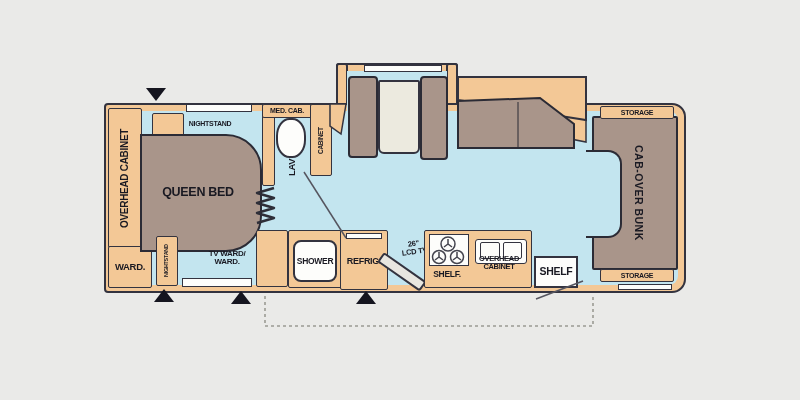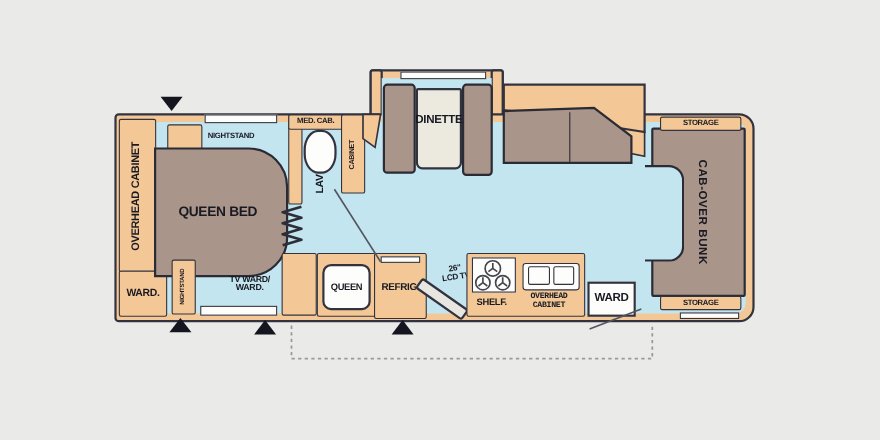--- a/index.html
+++ b/index.html
@@ -66,46 +66,45 @@
   <div class="lbl" style="left:262px;top:104px;width:50px;height:14px;font-size:7px;">MED. CAB.</div>
 
   <div class="abs white" style="left:276px;top:118px;width:30px;height:40px;border-width:2px;border-radius:45%;"></div>
   <div class="lbl vup" style="left:284px;top:150px;width:16px;height:34px;font-size:9.5px;">LAV</div>
 
   <div class="abs cab" style="left:310px;top:104px;width:22px;height:72px;"></div>
   <div class="lbl vup" style="left:310px;top:108px;width:22px;height:66px;font-size:6.5px;">CABINET</div>
 
   <div class="abs cab" style="left:288px;top:230px;width:54px;height:58px;"></div>
   <div class="abs white" style="left:293px;top:240px;width:44px;height:42px;border-width:2px;border-radius:8px;"></div>
-  <div class="lbl" style="left:293px;top:240px;width:44px;height:42px;font-size:8.5px;">QUEEN</div>
+  <div class="lbl" style="left:293px;top:240px;width:44px;height:42px;font-size:8.5px;">SHOWER</div>
 
   <div class="abs cab" style="left:340px;top:230px;width:48px;height:60px;"></div>
   <div class="abs white" style="left:346px;top:233px;width:36px;height:6px;border-width:1px;"></div>
   <div class="lbl" style="left:340px;top:252px;width:48px;height:20px;font-size:9px;">REFRIG.</div>
 
   <div class="abs white" style="left:384px;top:252px;width:52px;height:12px;background:#e8e6e0;transform:rotate(35deg);transform-origin:left top;border-width:2px;border-radius:3px;"></div>
   <div class="lbl" style="left:392px;top:236px;width:44px;height:24px;font-size:7.5px;transform:rotate(-8deg);">26"
 LCD TV</div>
 
   <div class="abs cab" style="left:424px;top:230px;width:108px;height:58px;"></div>
   <div class="abs white" style="left:429px;top:234px;width:40px;height:32px;"></div>
   <div class="abs white" style="left:475px;top:239px;width:52px;height:25px;border-radius:3px;"></div>
   <div class="abs white" style="left:480px;top:242px;width:20px;height:17px;border-width:1.5px;border-radius:2px;"></div>
   <div class="abs white" style="left:503px;top:242px;width:19px;height:17px;border-width:1.5px;border-radius:2px;"></div>
   <div class="lbl" style="left:424px;top:266px;width:46px;height:16px;font-size:8.5px;">SHELF.</div>
-  <div class="lbl" style="left:470px;top:264px;width:58px;height:22px;font-size:7.5px;font-family:Liberation Mono, monospace;">OVERHEAD
+  <div class="lbl" style="left:470px;top:252px;width:58px;height:22px;font-size:7.5px;">OVERHEAD
 CABINET</div>
 
   <div class="abs white" style="left:534px;top:256px;width:44px;height:32px;border-width:2px;"></div>
-  <div class="lbl" style="left:534px;top:256px;width:44px;height:32px;font-size:10.5px;">WARD</div>
+  <div class="lbl" style="left:534px;top:256px;width:44px;height:32px;font-size:10.5px;">SHELF</div>
 
   <div class="abs soft" style="left:348px;top:76px;width:30px;height:82px;border-radius:4px;"></div>
   <div class="abs soft" style="left:420px;top:76px;width:28px;height:84px;border-radius:4px;"></div>
   <div class="abs" style="left:378px;top:80px;width:42px;height:74px;background:#eceadf;border:2px solid #33333f;border-radius:2px 2px 6px 6px;"></div>
-  <div class="lbl" style="left:352px;top:102px;width:94px;height:16px;font-size:10.5px;">DINETTE</div>
 
   <div class="lbl" style="left:462px;top:78px;width:120px;height:16px;font-size:9.5px;transform:rotate(4deg);">OVERHEAD CABINET</div>
   <div class="lbl" style="left:460px;top:110px;width:110px;height:18px;font-size:11px;transform:rotate(3deg);">J-STEEL™ SOFA</div>
 
   <div class="abs soft" style="left:592px;top:116px;width:86px;height:154px;border-radius:2px;"></div>
   <div class="abs floor" style="left:586px;top:150px;width:36px;height:88px;border:2px solid #2b2b35;border-left:none;border-radius:0 14px 14px 0;"></div>
   <div class="lbl vlab" style="left:626px;top:120px;width:24px;height:146px;font-size:10.5px;letter-spacing:0.5px;">CAB-OVER BUNK</div>
 
   <div class="abs cab" style="left:600px;top:106px;width:74px;height:13px;"></div>
   <div class="lbl" style="left:600px;top:106px;width:74px;height:13px;font-size:7px;">STORAGE</div>

